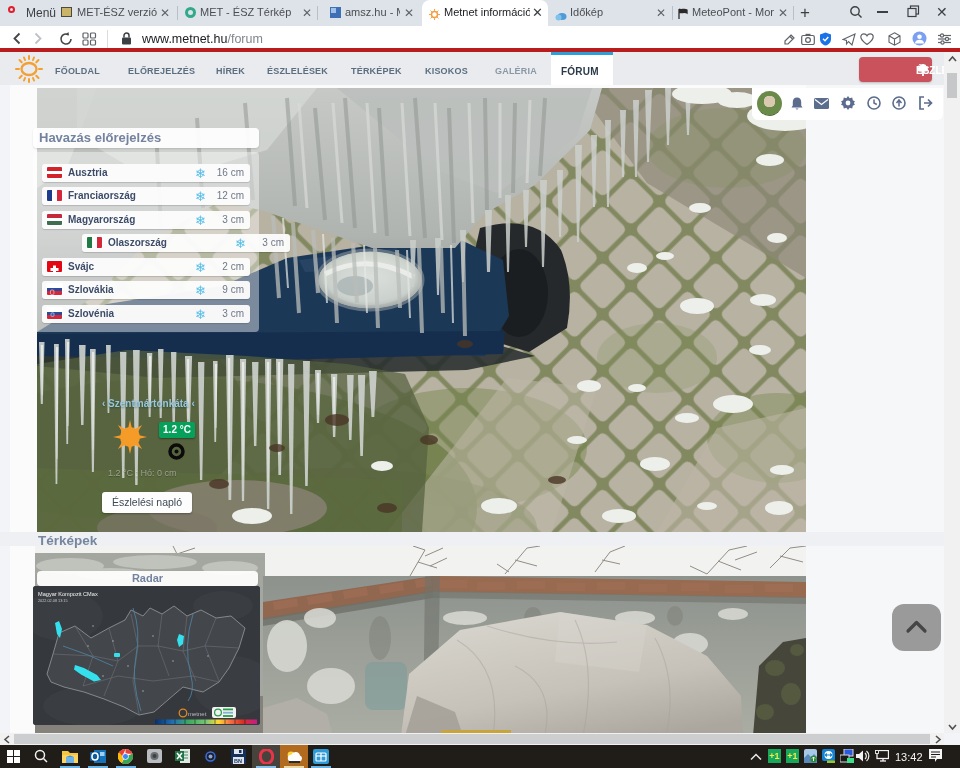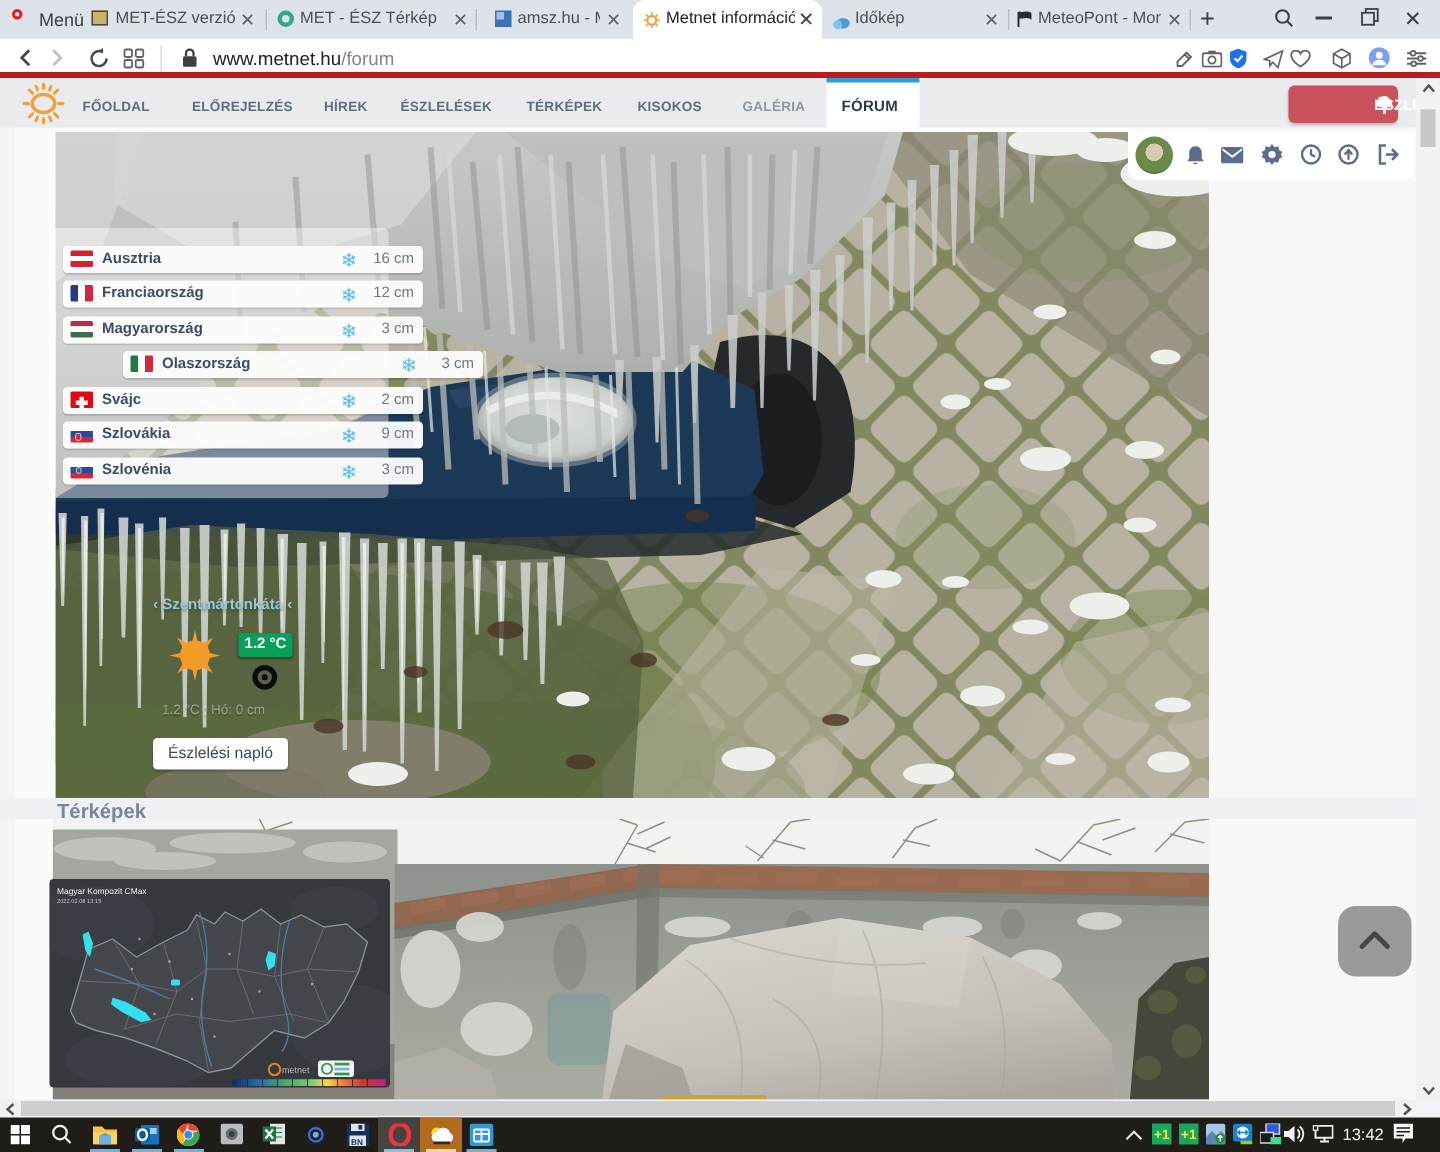--- a/index.html
+++ b/index.html
@@ -16,21 +16,21 @@
 
 #addrbar { left:0; top:26px; width:960px; height:26px; background:#ffffff; border-bottom:4px solid #b91c1c; }
 
 
 #sitenav { left:0; top:52px; width:950px; height:33px; background:#e9ebee; }
 .navitem { font-size:9px; font-weight:bold; color:#5b6e80; letter-spacing:0.2px; top:14px; }
 #forumtab { background:#ffffff; border-top:3px solid #2e9fd8; }
 
 
 .titlebar { background:rgba(255,255,255,0.93); border-radius:4px; color:#73829f; font-weight:bold; font-size:13px; box-shadow:0 1px 2px rgba(0,0,0,0.12); }
-.row { position:absolute; left:9px; width:240px; height:18px; background:rgba(252,252,252,0.96); border-radius:3px; box-shadow:0 1px 1px rgba(0,0,0,0.15); }
+.row { position:absolute; left:9px; width:208px; height:18px; background:rgba(252,252,252,0.96); border-radius:3px; box-shadow:0 1px 1px rgba(0,0,0,0.15); }
 .rowname { position:absolute; left:26px; top:3px; font-size:10px; font-weight:bold; color:#3c4c68; }
 .rowflag { position:absolute; left:5px; top:3px; width:15px; height:11px; border-radius:1px; box-shadow:0 0 0 1px rgba(255,255,255,0.8); }
 .rowsnow { position:absolute; right:44px; top:1.5px; font-size:13px; color:#54bde8; }
 .rowcm { position:absolute; right:6px; top:3px; font-size:10px; color:#6e7887; width:40px; text-align:right; }
 
 
 #vscroll { left:944px; top:52px; width:16px; height:681px; background:#f1f1f2; }
 #hscroll { left:0; top:733px; width:944px; height:12px; background:#f1f1f2; }
 #taskbar { left:0; top:745px; width:960px; height:23px; background:#201d18; }
 .tseg { position:absolute; top:0; height:23px; }
@@ -531,20 +531,21 @@
         <ellipse cx="756" cy="148" rx="10" ry="11"></ellipse>
         <ellipse cx="730" cy="166" rx="9" ry="8"></ellipse>
         <ellipse cx="762" cy="104" rx="7" ry="6"></ellipse>
       </g>
 
       <rect x="406" y="184" width="70" height="6" fill="#c8a43c"></rect>
       <rect x="300" y="187" width="106" height="3" fill="#d3cfc6"></rect>
     </svg>
     </div>
 
+    <div class="titlebar abs" style="left:33px;top:76px;width:226px;height:20px;line-height:20px;padding-left:6px;">Havazás előrejelzés</div>
 
     <div class="abs" style="left:33px;top:100px;width:226px;height:180px;background:rgba(255,255,255,0.42);border-radius:4px;" id="countrypanel">
       <div class="row" style="top:12px;">
         <div class="rowflag" style="background:linear-gradient(180deg,#d2232c 33%,#fff 33%,#fff 66%,#d2232c 66%);"></div>
         <div class="rowname">Ausztria</div>
           <div class="rowsnow">❄</div>
           <div class="rowcm">16 cm</div>
       </div>
       <div class="row" style="top:35px;">
         <div class="rowflag" style="background:linear-gradient(90deg,#1f3c8c 33%,#fff 33%,#fff 66%,#d5273a 66%);"></div>
@@ -588,20 +589,21 @@
         <div class="rowname">Szlovénia</div>
           <div class="rowsnow">❄</div>
           <div class="rowcm">3 cm</div>
       </div>
     </div>
 
 
     <div class="abs" style="left:0px;top:480px;width:944px;height:14px;background:#eef0f4;"></div>
     <div class="abs" style="left:38px;top:481px;font-size:13.5px;font-weight:bold;color:#76869f;">Térképek</div>
 
+    <div class="titlebar abs" style="left:37px;top:519px;width:221px;height:15px;line-height:15px;text-align:center;font-size:11px;">Radar</div>
 
     <div class="abs" style="left:102px;top:346px;font-size:10px;font-weight:bold;color:#9ecbe8;text-shadow:0 1px 2px rgba(0,60,30,0.5);opacity:0.95;">‹ Szentmártonkáta ‹</div>
     <svg class="abs" style="left:111px;top:366px;" width="38" height="38" viewBox="0 0 38 38">
       <g fill="#f59b28">
         <circle cx="19" cy="19" r="10"></circle>
         <g>
           <path d="M19 2 L21.5 13 L16.5 13 Z"></path>
             <path d="M19 36 L21.5 25 L16.5 25 Z"></path>
           <path d="M2 19 L13 16.5 L13 21.5 Z"></path>
             <path d="M36 19 L25 16.5 L25 21.5 Z"></path>

